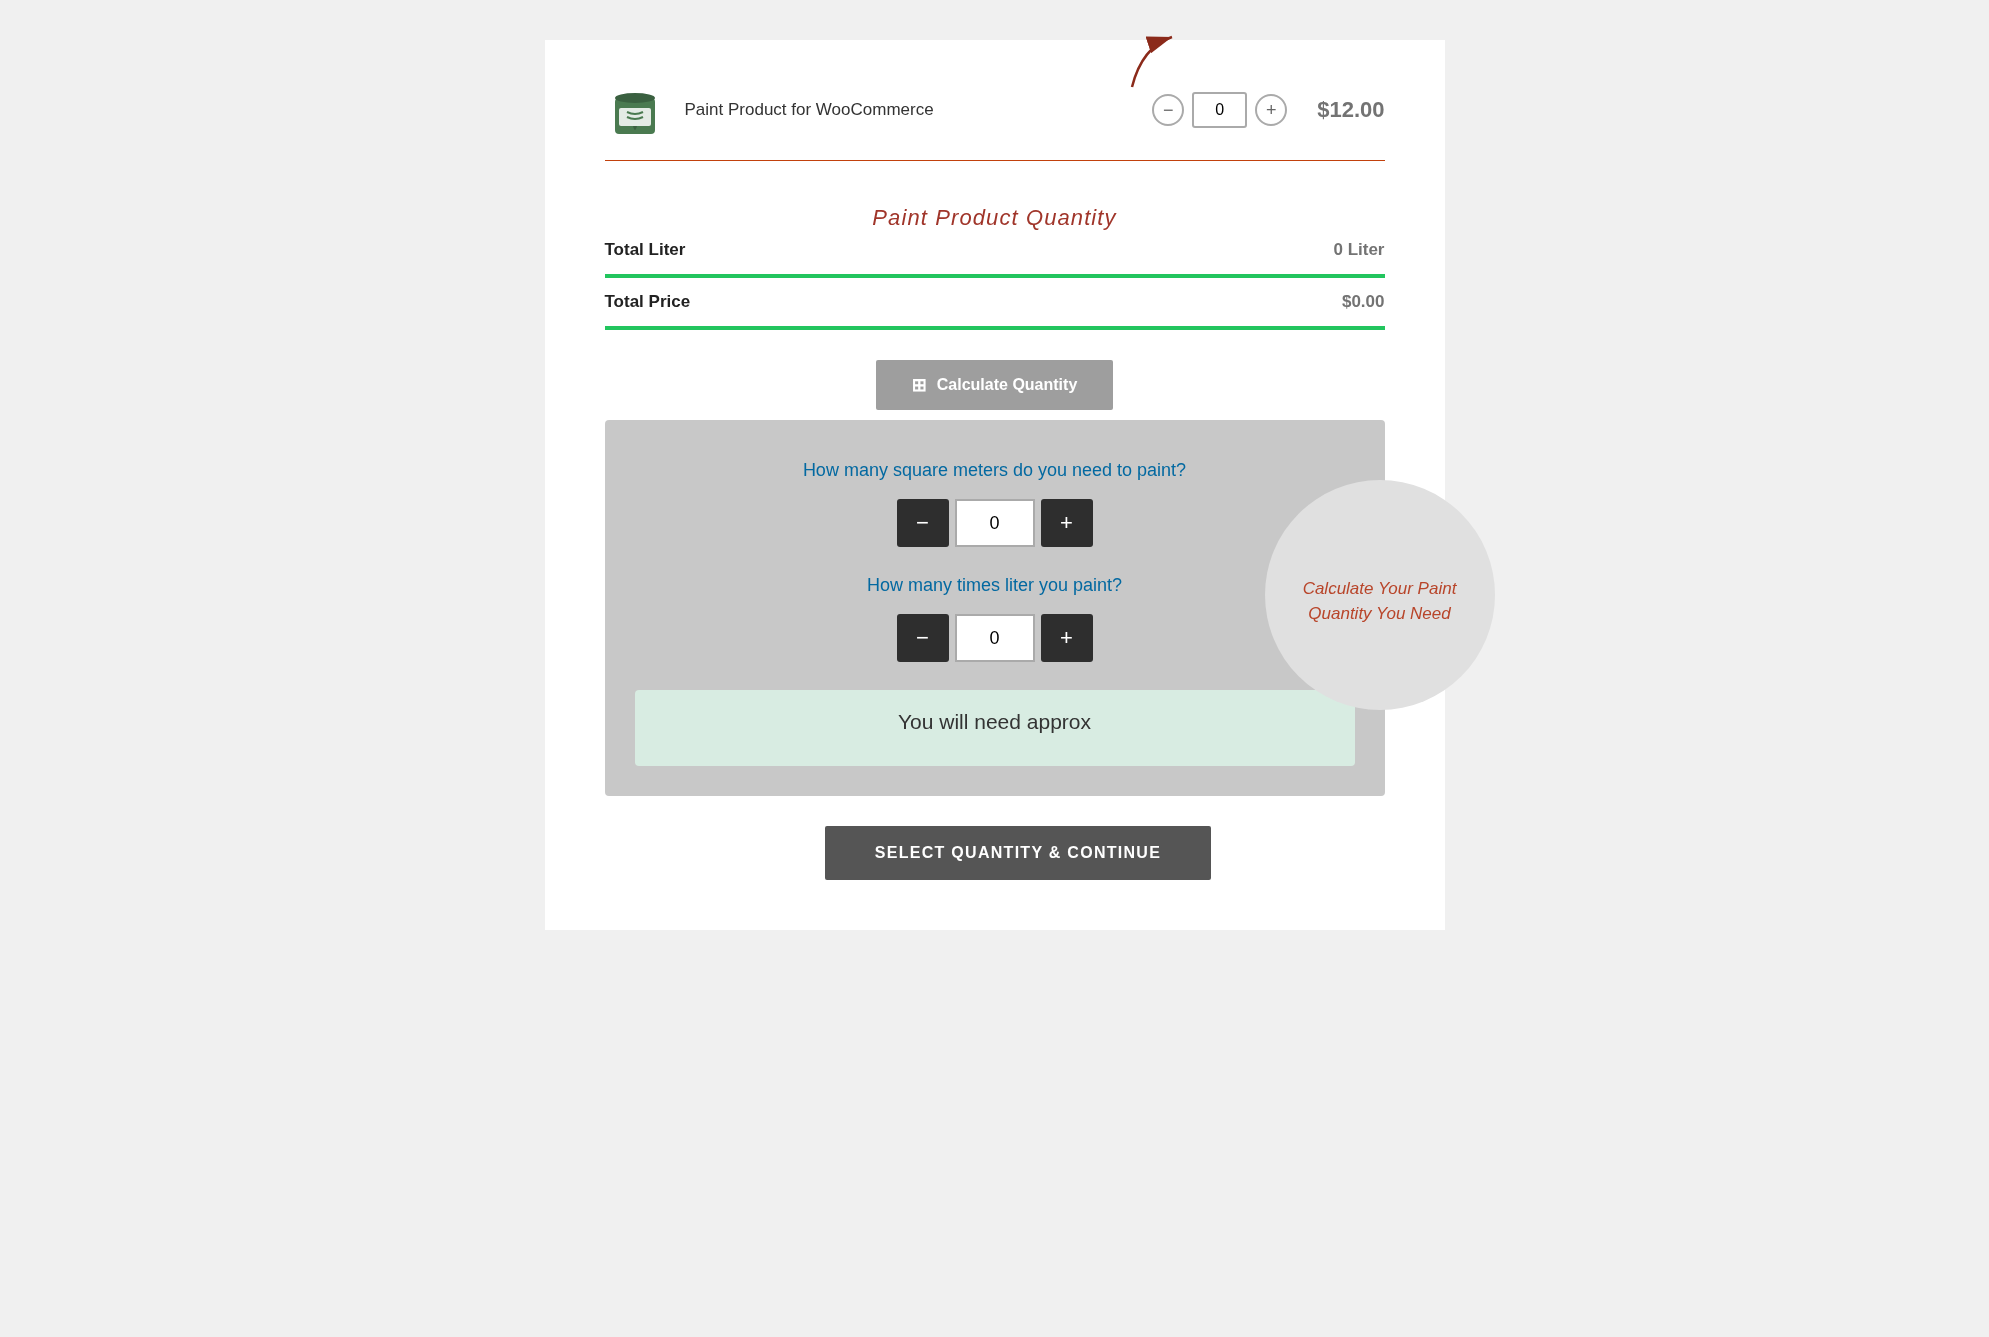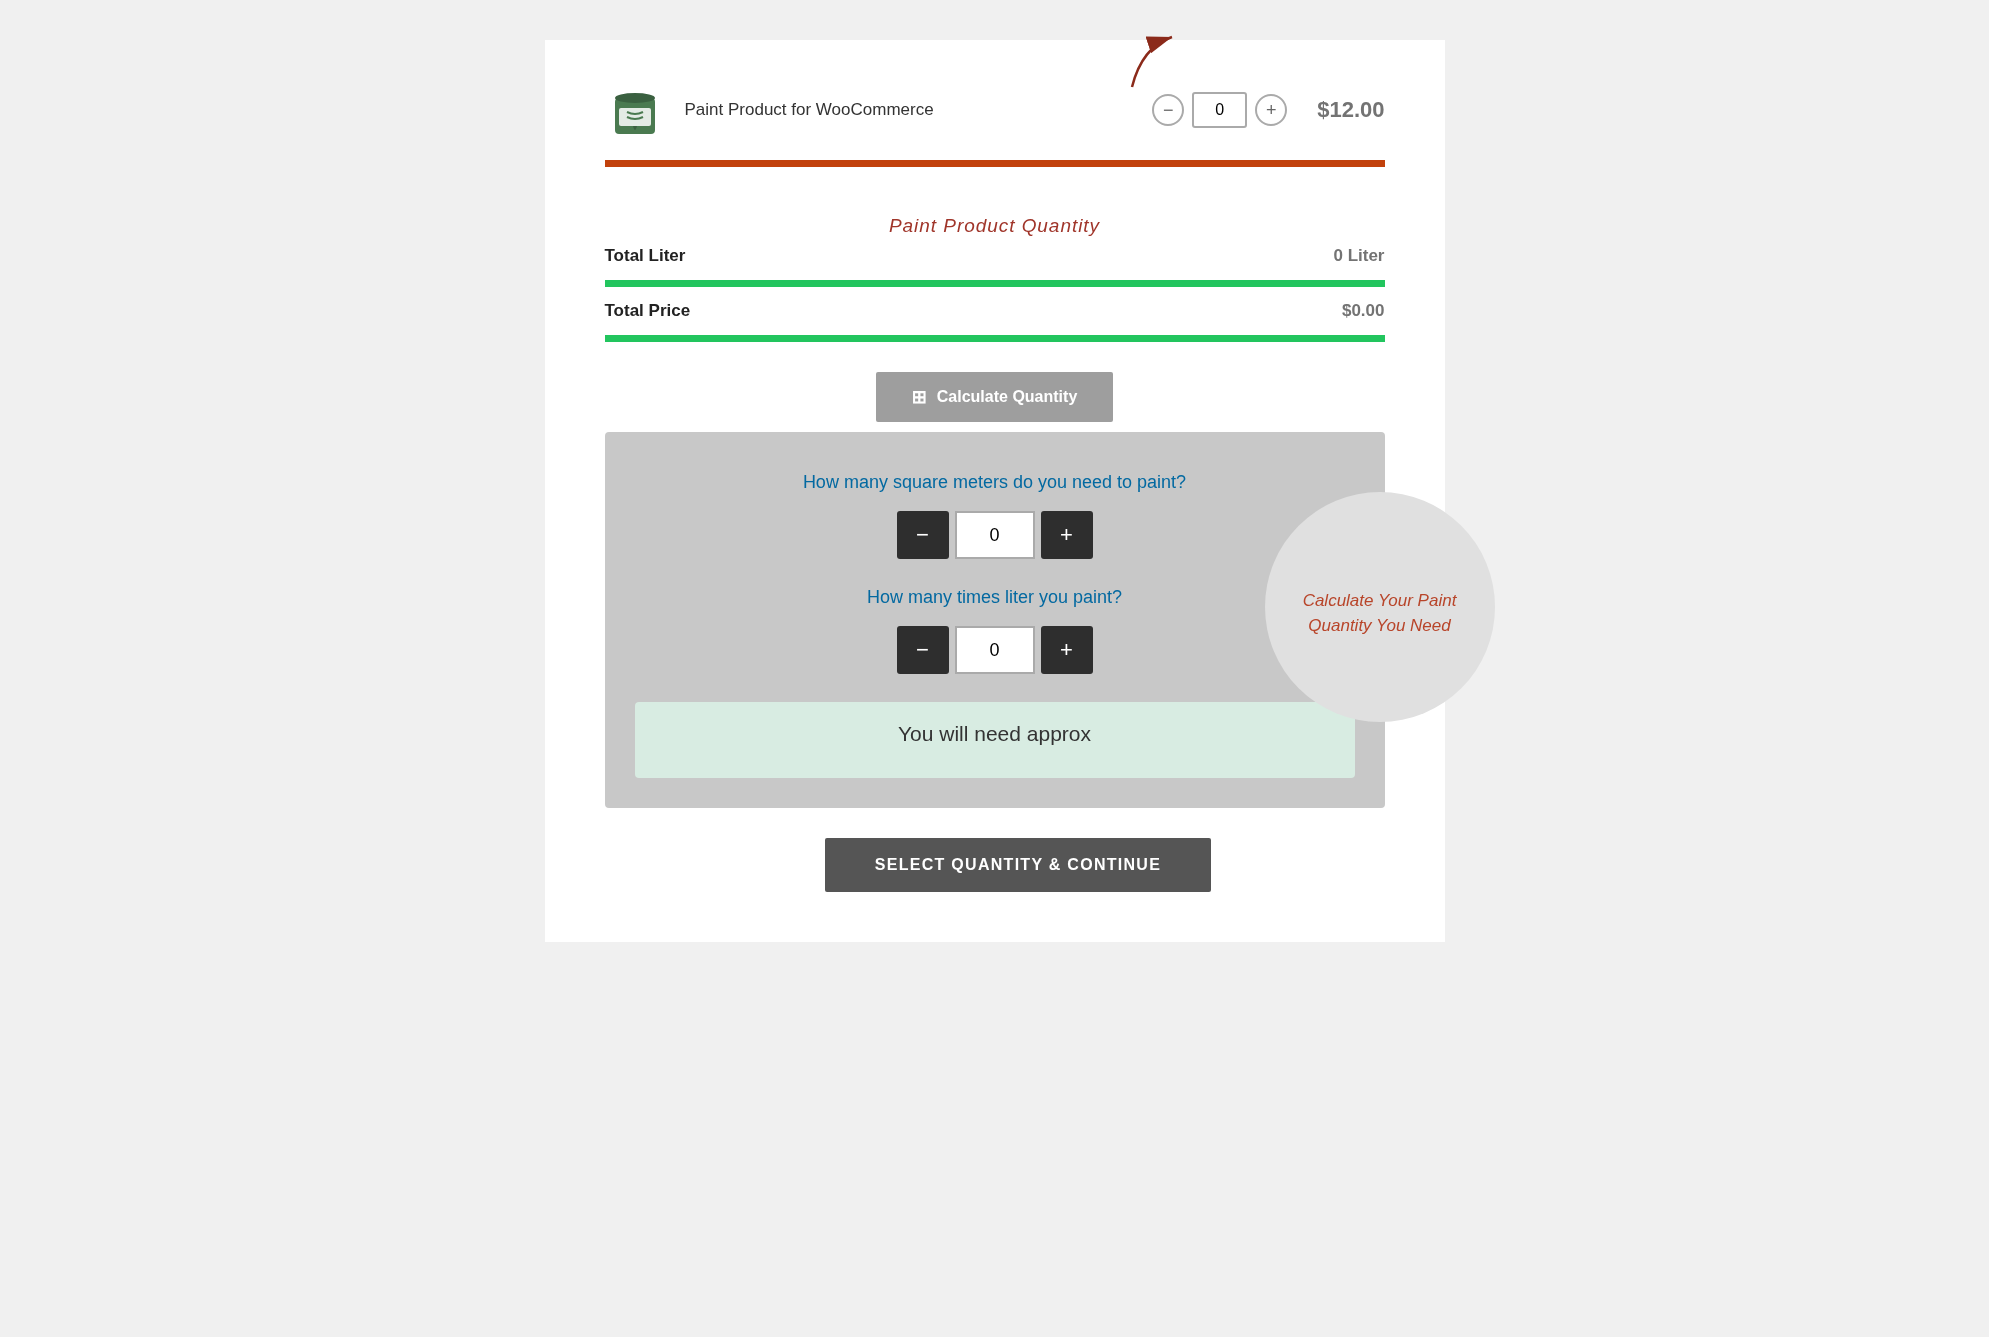--- a/index.html
+++ b/index.html
@@ -16,21 +16,21 @@
       width: 900px;
       background: #fff;
       padding: 30px 60px 50px 60px;
     }
 
     
     .product-row {
       display: flex;
       align-items: center;
       padding: 10px 0 20px 0;
-      border-bottom: 7px solid #c2410c;
+      border-bottom: 1px solid #c2410c;
     }
     .product-icon {
       width: 60px;
       height: 60px;
       margin-right: 20px;
       flex-shrink: 0;
     }
     .product-name {
       flex: 1;
       font-size: 17px;
@@ -74,21 +74,21 @@
     
     .annotation-area {
       position: relative;
       height: 60px;
       display: flex;
       align-items: flex-end;
       justify-content: center;
     }
     .annotation-label {
       color: #a0352a;
-      font-size: 19px;
+      font-size: 22px;
       font-style: italic;
       letter-spacing: 0.05em;
       position: relative;
       top: 10px;
     }
     .arrow-svg {
       position: absolute;
       top: 0;
       left: 50%;
       transform: translateX(-50%);
@@ -96,21 +96,21 @@
 
     
     .totals-section {
       margin-top: 5px;
     }
     .total-row {
       display: flex;
       justify-content: space-between;
       align-items: center;
       padding: 14px 0;
-      border-bottom: 7px solid #22c55e;
+      border-bottom: 4px solid #22c55e;
     }
     .total-label {
       font-size: 17px;
       font-weight: 700;
       color: #222;
     }
     .total-value {
       font-size: 17px;
       font-weight: 600;
       color: #737373;

